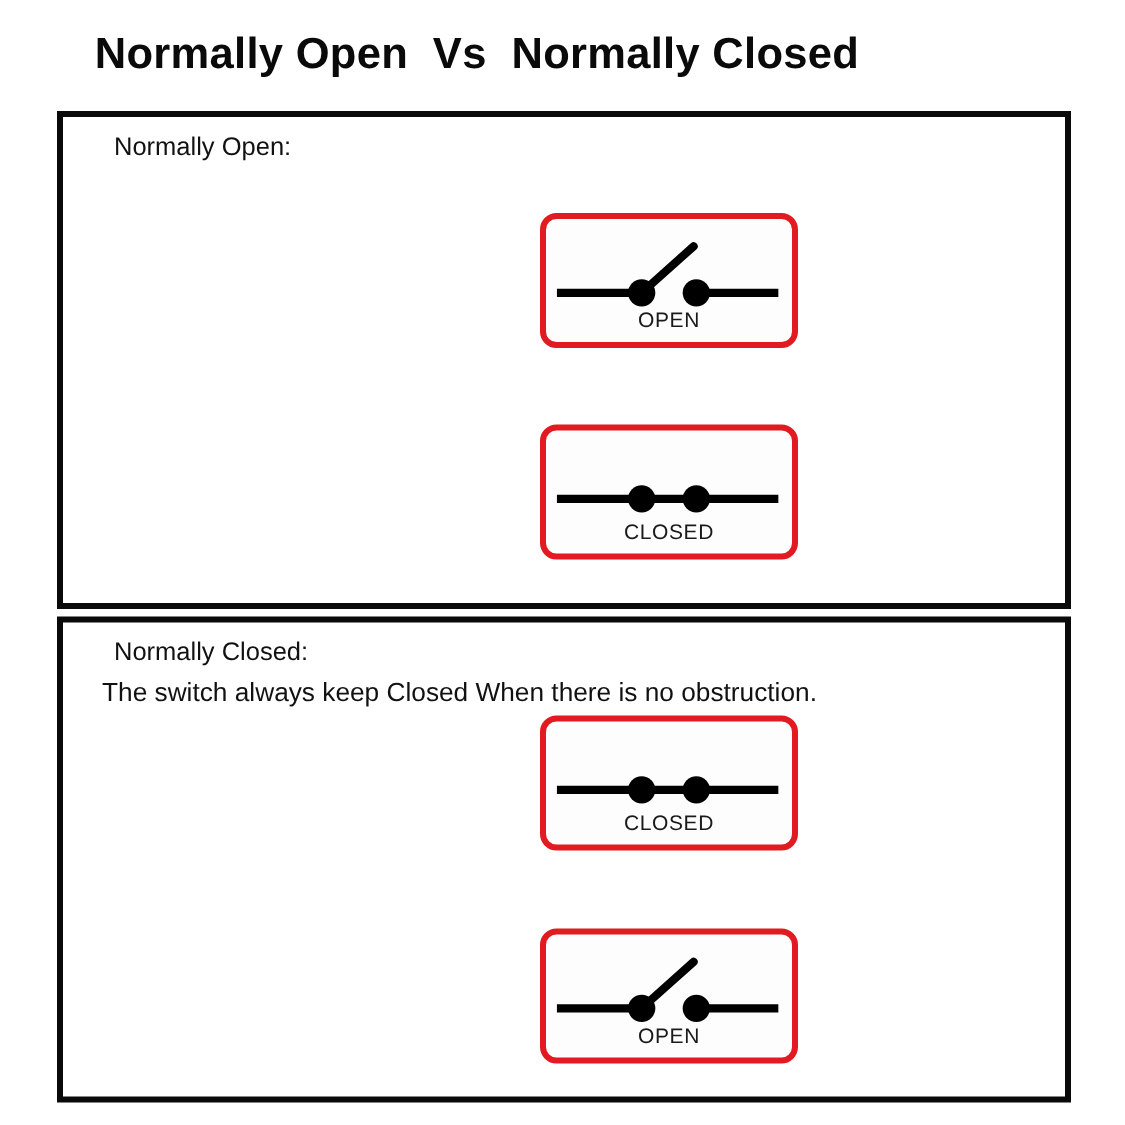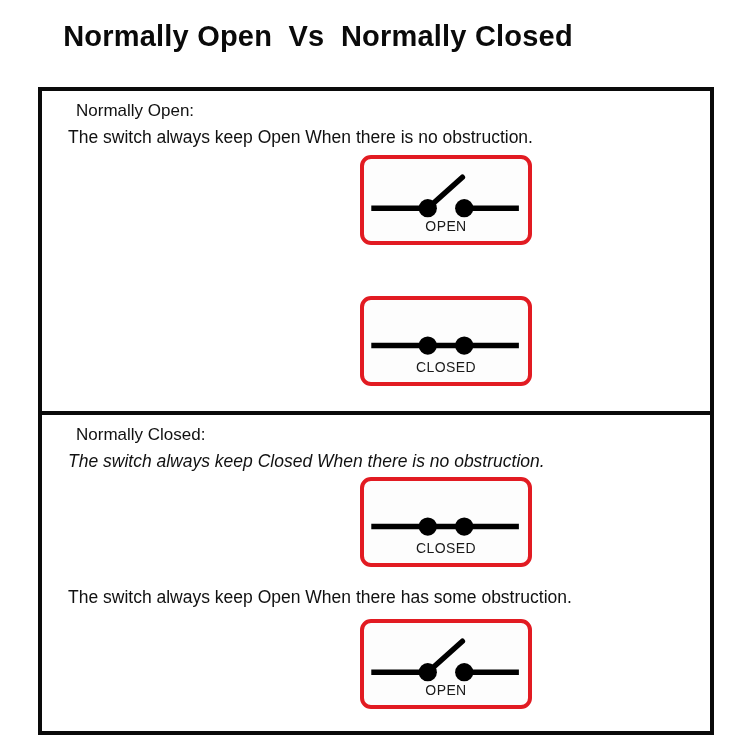--- a/index.html
+++ b/index.html
@@ -38,21 +38,21 @@
 
   
   .panel {
     position: absolute;
     left: 38px;
     width: 676px;
     border: 4px solid #0a0a0a;
     background: #ffffff;
     box-sizing: border-box;
   }
-  #panel-normally-open   { top: 74px;  height: 332px; margin-top: 13px; }
+  #panel-normally-open   { top: 74px;  height: 332px; }
   #panel-normally-closed { top: 411px; height: 324px; }
 
   .panel-inner {
     position: relative;
     width: 100%;
     height: 100%;
   }
 
   
   .heading-line {
@@ -71,21 +71,21 @@
     color: #111111;
     white-space: nowrap;
   }
 
   
   #np-heading   { top: 10px; }
   #np-line-1    { top: 36px; }
   #np-line-2    { top: 174px; }
   
   #nc-heading   { top: 10px; }
-  #nc-line-1    { top: 36px; font-style: italic; }
+  #nc-line-1    { top: 36px; }
   #nc-line-2    { top: 172px; }
 
   
   .symbol-box {
     position: absolute;
     width: 172px;
     height: 90px;
     border: 4px solid #e21b22;
     border-radius: 11px;
     background: #fdfdfd;
@@ -122,21 +122,20 @@
 
 <div id="page">
 
   <div class="title">Normally Open  Vs  Normally Closed</div>
 
   <div class="panel" id="panel-normally-open">
     <div class="panel-inner">
 
       <div class="heading-line" id="np-heading">Normally Open:</div>
 
-      <div class="body-line" id="np-line-1">The switch always keep Open When there is no obstruction.</div>
 
       <div class="symbol-box" id="np-symbol-open">
         <svg class="symbol-svg" viewBox="0 0 172 90">
           <line x1="4" y1="54" x2="62" y2="54" stroke="#000000" stroke-width="6"></line>
           <line x1="106" y1="54" x2="166" y2="54" stroke="#000000" stroke-width="6"></line>
           <line x1="66" y1="54" x2="104" y2="20" stroke="#000000" stroke-width="6" stroke-linecap="round"></line>
           <circle cx="66" cy="54" r="10" fill="#000000"></circle>
           <circle cx="106" cy="54" r="10" fill="#000000"></circle>
         </svg>
         <div class="symbol-label">OPEN</div>
@@ -164,21 +163,20 @@
 
       <div class="symbol-box" id="nc-symbol-closed">
         <svg class="symbol-svg" viewBox="0 0 172 90">
           <line x1="4" y1="50" x2="166" y2="50" stroke="#000000" stroke-width="6"></line>
           <circle cx="66" cy="50" r="10" fill="#000000"></circle>
           <circle cx="106" cy="50" r="10" fill="#000000"></circle>
         </svg>
         <div class="symbol-label">CLOSED</div>
       </div>
 
-      <div class="body-line" id="nc-line-2">The switch always keep Open When there has some obstruction.</div>
 
       <div class="symbol-box" id="nc-symbol-open">
         <svg class="symbol-svg" viewBox="0 0 172 90">
           <line x1="4" y1="54" x2="62" y2="54" stroke="#000000" stroke-width="6"></line>
           <line x1="106" y1="54" x2="166" y2="54" stroke="#000000" stroke-width="6"></line>
           <line x1="66" y1="54" x2="104" y2="20" stroke="#000000" stroke-width="6" stroke-linecap="round"></line>
           <circle cx="66" cy="54" r="10" fill="#000000"></circle>
           <circle cx="106" cy="54" r="10" fill="#000000"></circle>
         </svg>
         <div class="symbol-label">OPEN</div>

